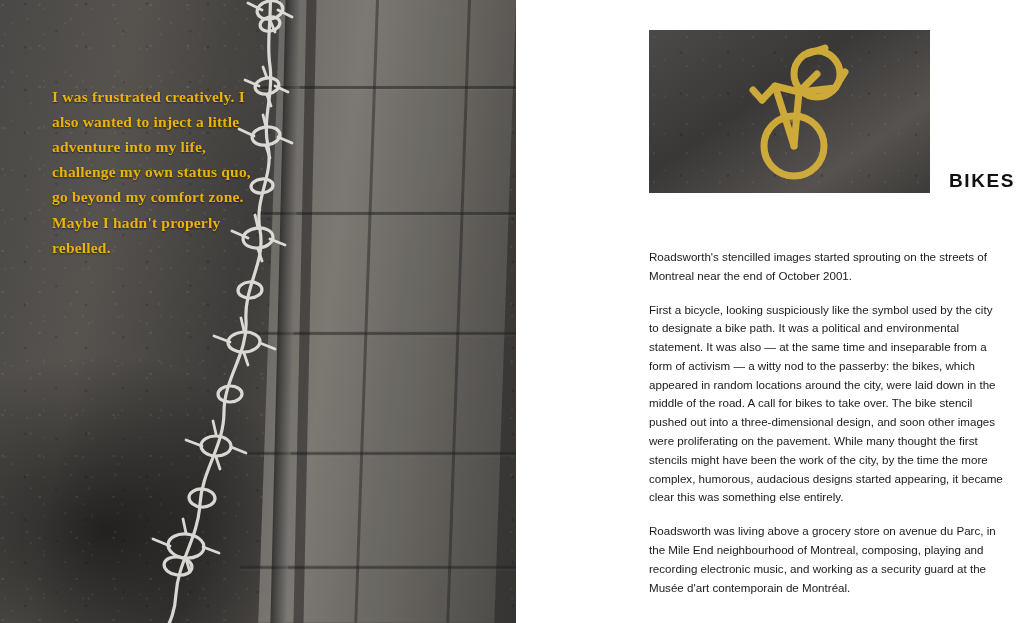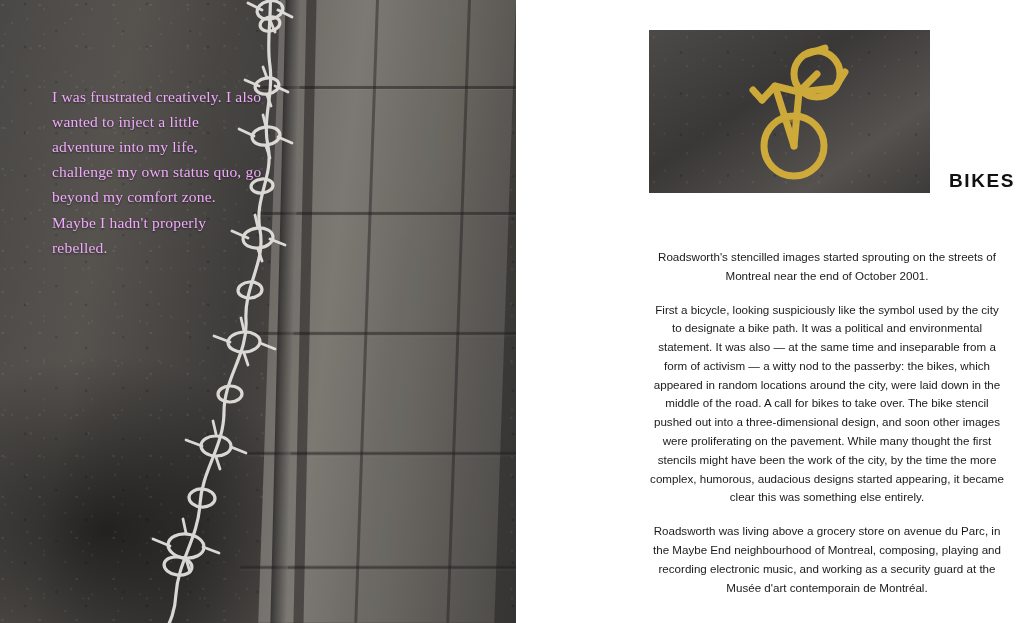--- a/index.html
+++ b/index.html
@@ -105,23 +105,23 @@
     width: 240px;
     height: 640px;
     pointer-events: none;
   }
   
   .quote {
     position: absolute;
     left: 52px;
     top: 84px;
     width: 210px;
-    color: #f0abfc;
+    color: #eab308;
     font-family: "Liberation Serif", serif;
-    font-weight: normal;
+    font-weight: bold;
     font-size: 15.5px;
     line-height: 1.62;
     letter-spacing: 0.2px;
     text-shadow: 0 1px 2px rgba(0,0,0,0.55);
   }
 
   
   .right-page {
     position: relative;
     width: 508px;
@@ -162,21 +162,21 @@
     left: 133px;
     top: 248px;
     width: 356px;
     font-family: "Liberation Sans", sans-serif;
     font-size: 11.6px;
     line-height: 1.62;
     color: #1a1a1a;
   }
   .body-copy p {
     margin: 0 0 15px 0;
-    text-align: center;
+    text-align: left;
   }
   .body-copy p:last-child { margin-bottom: 0; }
 </style>
 </head>
 <body>
 
 <div class="spread">
 
   <div class="left-page">
     <div class="photo-asphalt"></div>
@@ -247,17 +247,17 @@
           <path d="M120 96 q14 -8 30 -4"></path>
         </g>
       </svg>
     </div>
 
     <div class="section-title">BIKES</div>
 
     <div class="body-copy">
       <p>Roadsworth's stencilled images started sprouting on the streets of Montreal near the end of October 2001.</p>
       <p>First a bicycle, looking suspiciously like the symbol used by the city to designate a bike path. It was a political and environmental statement. It was also — at the same time and inseparable from a form of activism — a witty nod to the passerby: the bikes, which appeared in random locations around the city, were laid down in the middle of the road. A call for bikes to take over. The bike stencil pushed out into a three-dimensional design, and soon other images were proliferating on the pavement. While many thought the first stencils might have been the work of the city, by the time the more complex, humorous, audacious designs started appearing, it became clear this was something else entirely.</p>
-      <p>Roadsworth was living above a grocery store on avenue du Parc, in the Maybe End neighbourhood of Montreal, composing, playing and recording electronic music, and working as a security guard at the Musée d'art contemporain de Montréal.</p>
+      <p>Roadsworth was living above a grocery store on avenue du Parc, in the Mile End neighbourhood of Montreal, composing, playing and recording electronic music, and working as a security guard at the Musée d'art contemporain de Montréal.</p>
     </div>
 
   </div>
 </div>
 
 </body></html>

